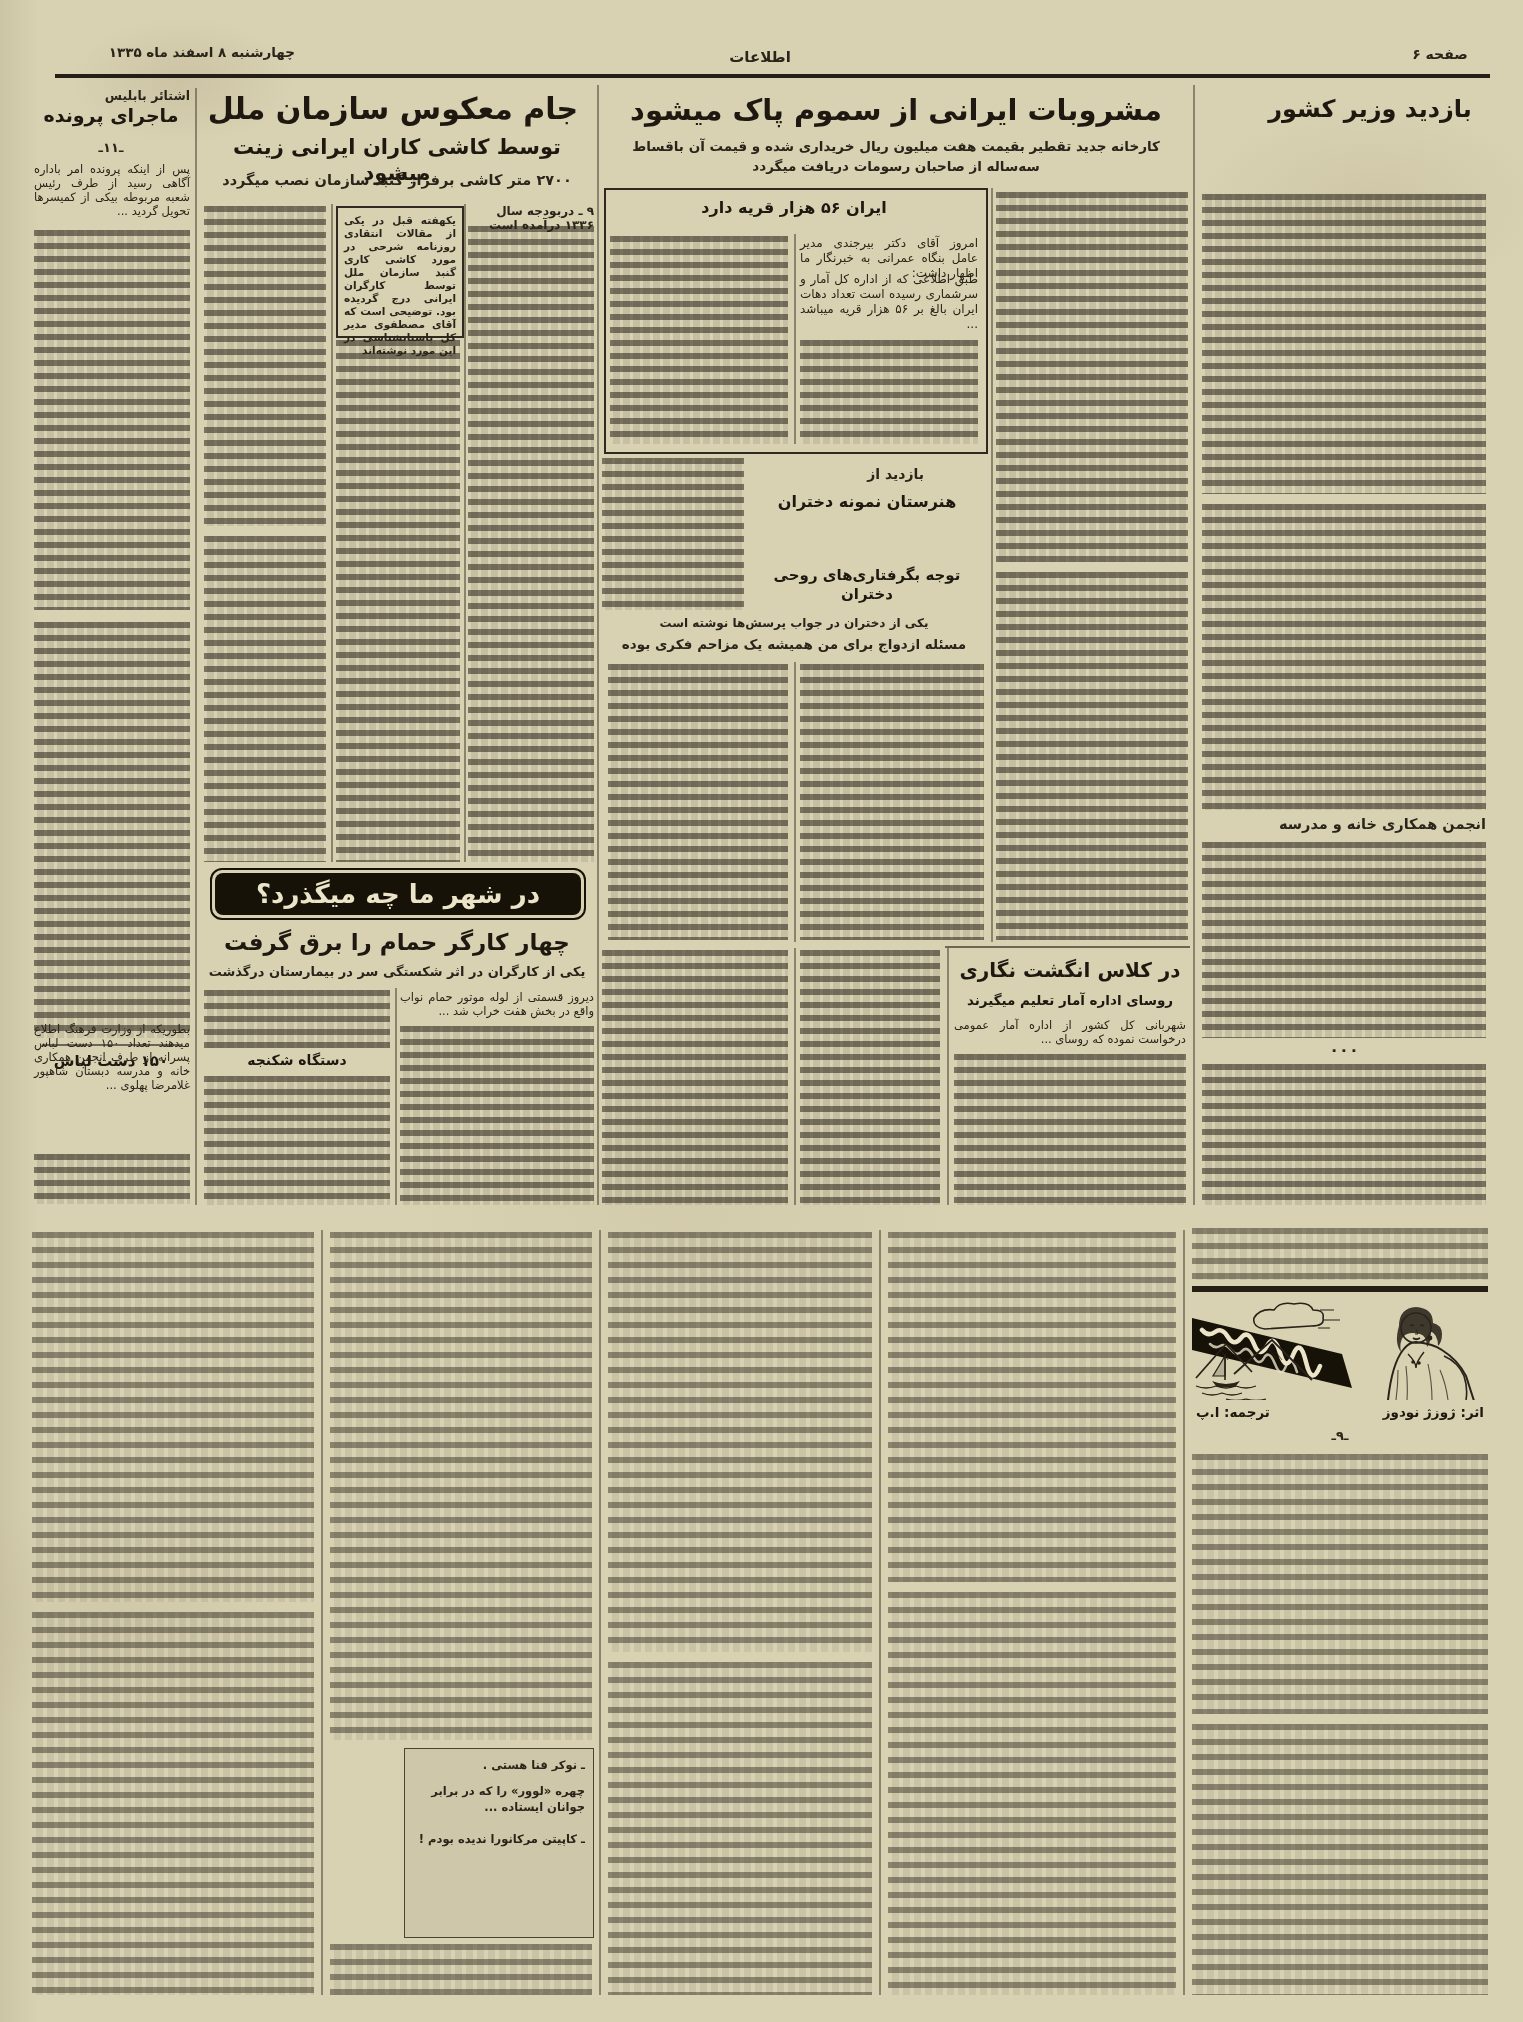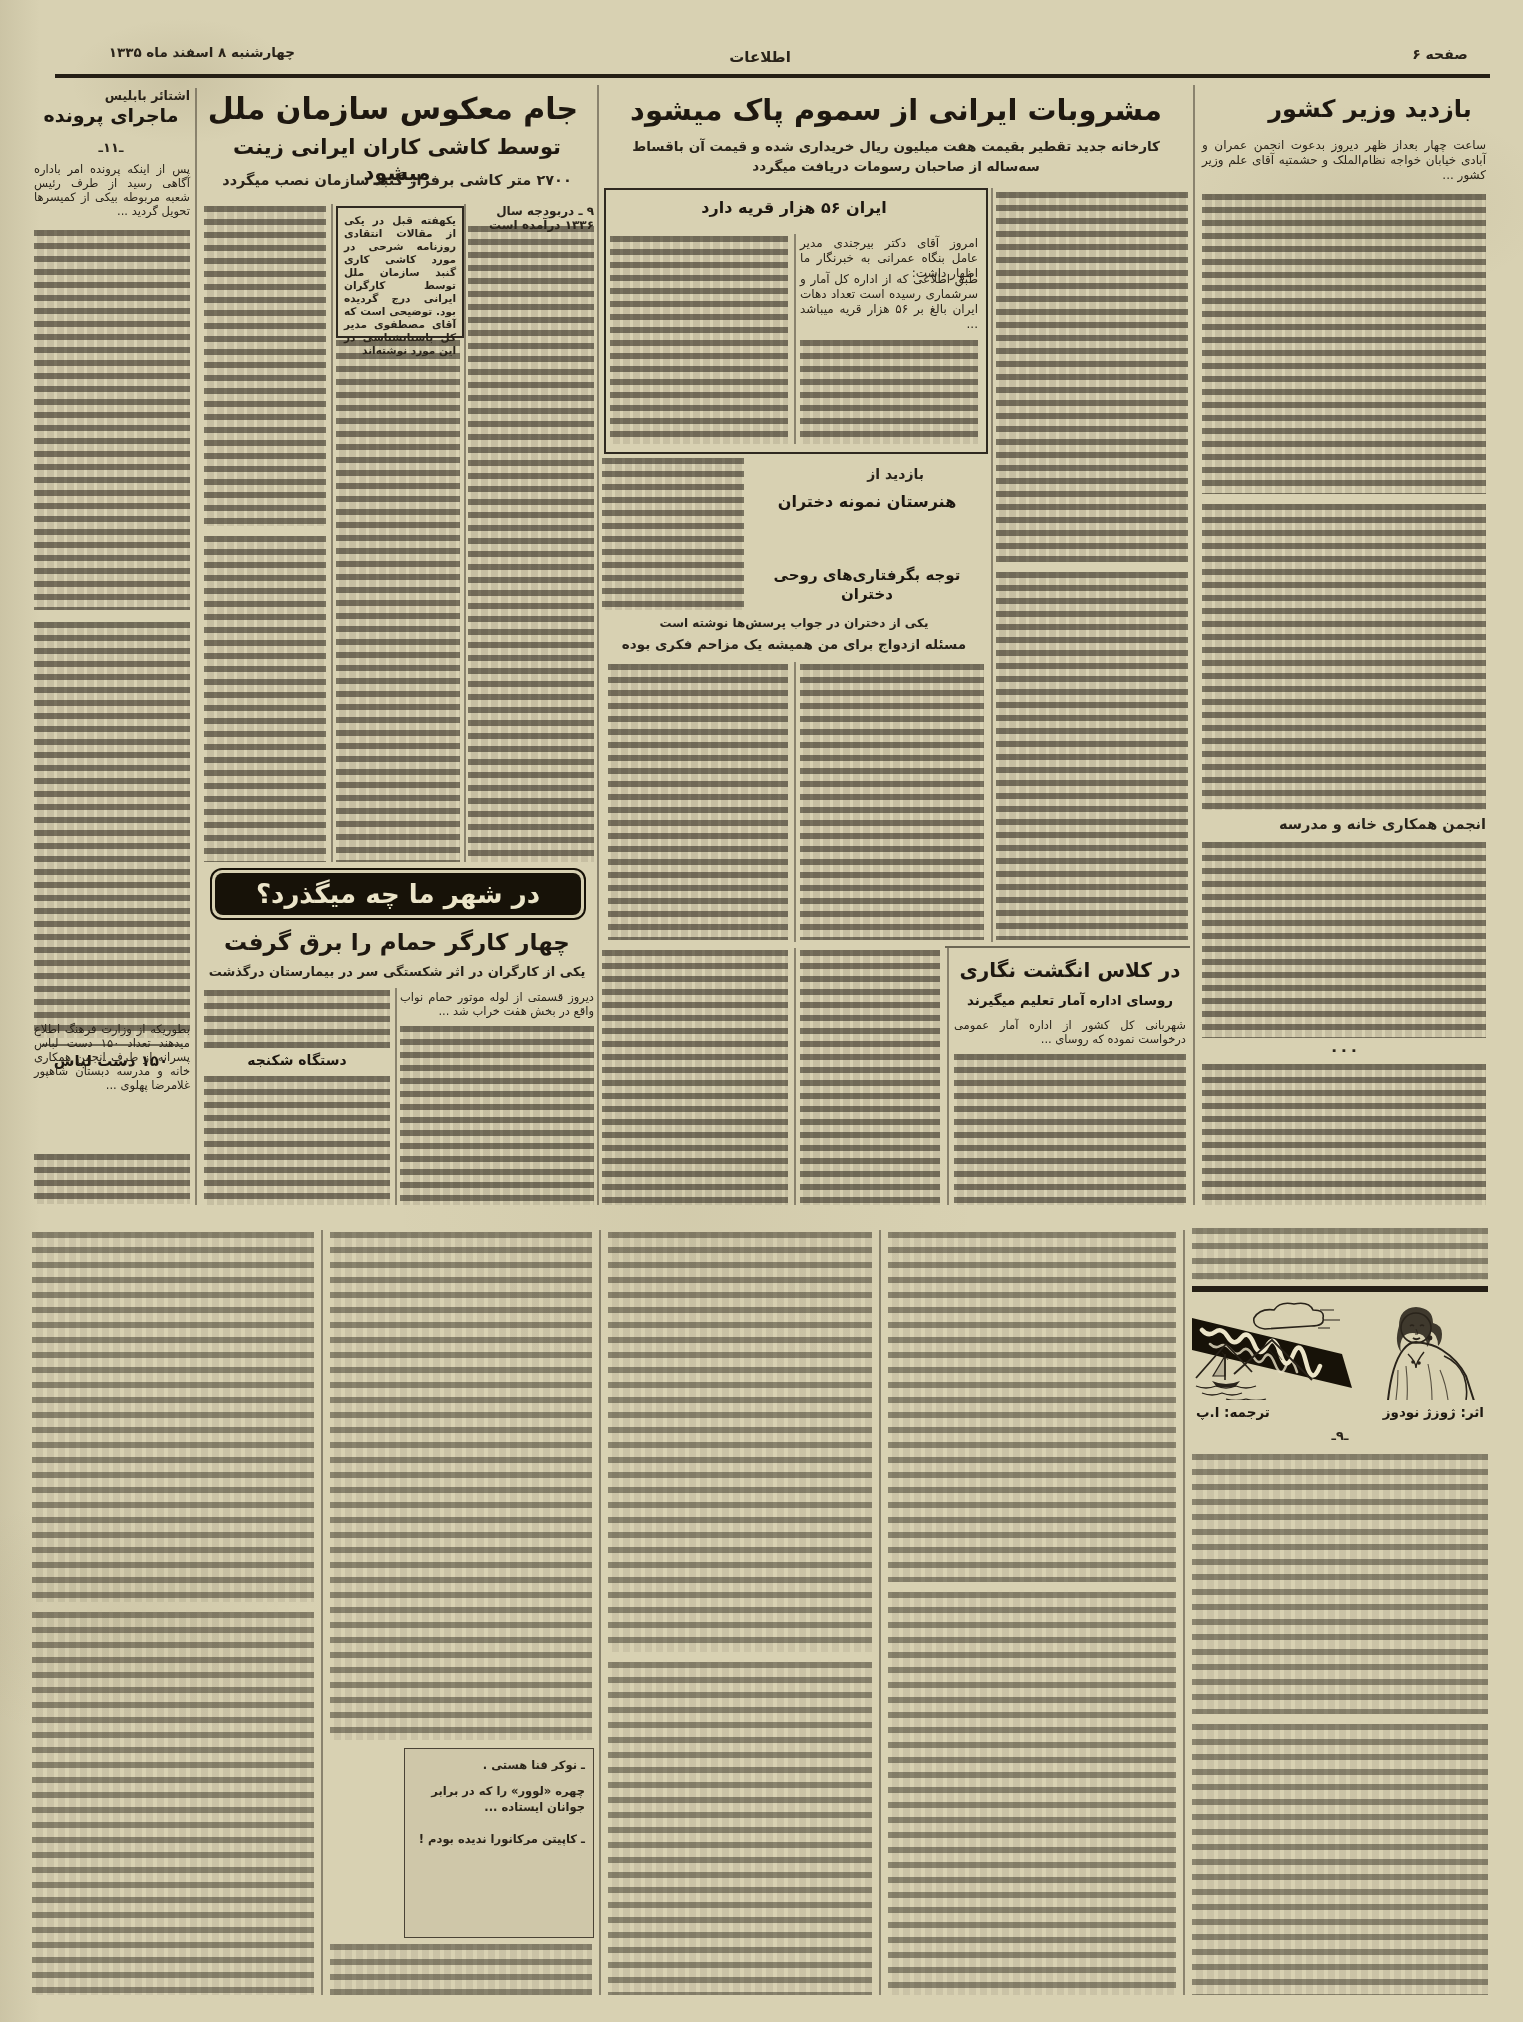--- a/index.html
+++ b/index.html
@@ -133,21 +133,20 @@
   <div class="abs rule-v" style="left:947px;top:948px;height:257px;"></div>
   <div class="abs b ctr hl" style="left:952px;top:958px;width:236px;font-size:20px;">در کلاس انگشت نگاری</div>
   <div class="abs b ctr hl" style="left:952px;top:992px;width:236px;font-size:13.5px;">روسای اداره آمار تعلیم میگیرند</div>
   <div class="abs small-lead" style="left:954px;top:1018px;width:232px;height:30px;">شهربانی کل کشور از اداره آمار عمومی درخواست نموده که روسای ...</div>
   <div class="abs g" style="left:954px;top:1054px;width:232px;height:151px;"></div>
   <div class="abs rule-v" style="left:794px;top:948px;height:257px;"></div>
   <div class="abs g" style="left:800px;top:950px;width:140px;height:255px;"></div>
   <div class="abs g" style="left:602px;top:950px;width:186px;height:255px;"></div>
 
   <div class="abs b ctr hl" style="left:1255px;top:94px;width:230px;font-size:24px;">بازدید وزیر کشور</div>
-  <div class="abs lead" style="left:1202px;top:138px;width:284px;height:50px;">ساعت چهار بعداز ظهر دیروز بدعوت انجمن عمران و آبادی خیابان خواجه نظام‌الملک و حشمتیه آقای علم وزیر کشور ...</div>
   <div class="abs g" style="left:1202px;top:194px;width:284px;height:300px;"></div>
   <div class="abs g" style="left:1202px;top:504px;width:284px;height:306px;"></div>
   <div class="abs b" style="left:1202px;top:816px;width:284px;font-size:14.5px;text-align:right;">انجمن همکاری خانه و مدرسه</div>
   <div class="abs g" style="left:1202px;top:842px;width:284px;height:196px;"></div>
   <div class="abs ctr dots" style="left:1202px;top:1040px;width:284px;">۰۰۰</div>
   <div class="abs g" style="left:1202px;top:1064px;width:284px;height:141px;"></div>
 
   <div class="abs rule-v" style="left:321px;top:1230px;height:765px;"></div>
   <div class="abs rule-v" style="left:599px;top:1230px;height:765px;"></div>
   <div class="abs rule-v" style="left:879px;top:1230px;height:765px;"></div>

